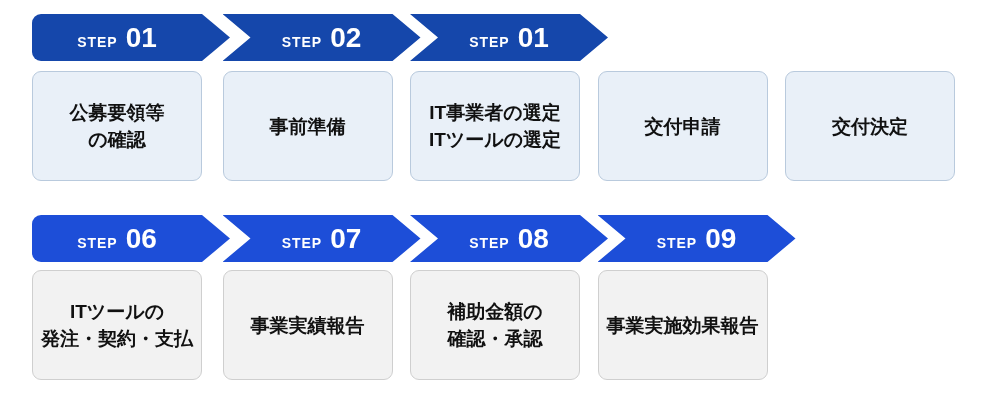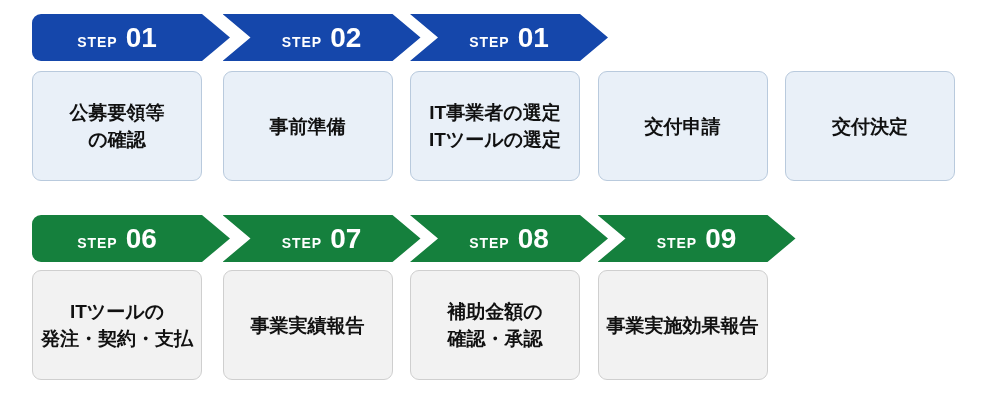--- a/index.html
+++ b/index.html
@@ -24,21 +24,21 @@
     clip-path: polygon(0 0, 170px 0, 198px 50%, 170px 100%, 0 100%, 28px 50%);
   }
   .chev.first {
     clip-path: polygon(0 0, 170px 0, 198px 50%, 170px 100%, 0 100%);
     border-radius: 9px 0 0 9px;
     padding-right: 28px;
   }
   .chev .w { font-size: 14px; font-weight: 700; letter-spacing: 1px; }
   .chev .n { font-size: 28px; font-weight: 700; margin-left: 8px; }
   .theme-blue { background: #1547ab; }
-  .theme-gray { background: #15803d; }
+  .theme-gray { background: #1d4ed8; }
 
   
   .box {
     position: absolute;
     width: 170px; height: 110px;
     box-sizing: border-box;
     border-radius: 9px;
     display: flex; align-items: center; justify-content: center;
     text-align: center;
     font-size: 19px; font-weight: 700; line-height: 27px;

